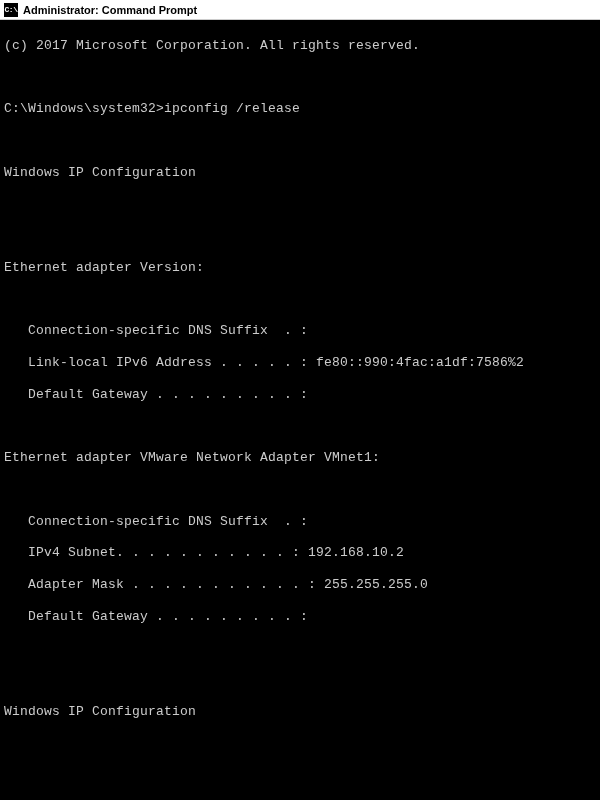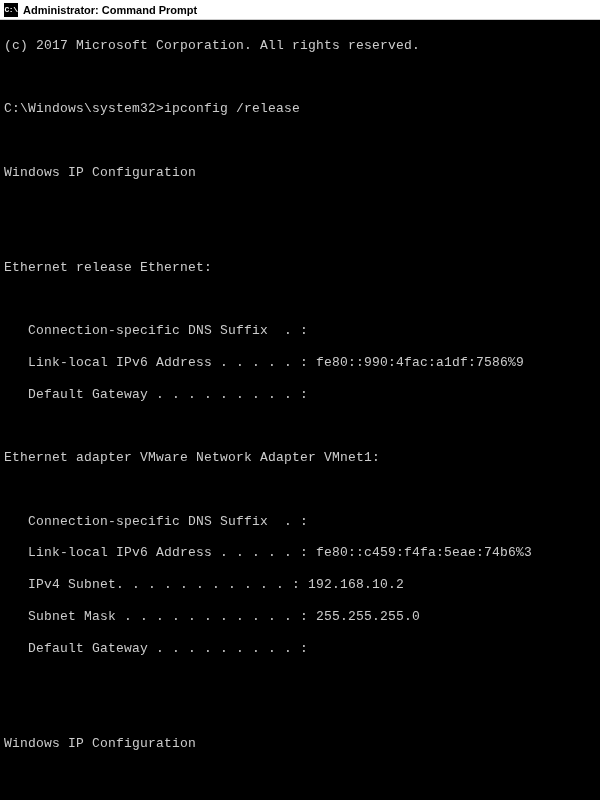--- a/index.html
+++ b/index.html
@@ -59,32 +59,31 @@
 </div>
 
 <div class="terminal">
 <div class="line">(c) 2017 Microsoft Corporation. All rights reserved.</div>
 <div class="line"> </div>
 <div class="line">C:\Windows\system32&gt;ipconfig /release</div>
 <div class="line"> </div>
 <div class="line">Windows IP Configuration</div>
 <div class="line"> </div>
 <div class="line"> </div>
-<div class="line">Ethernet release Ethernet:</div>
+<div class="line">Ethernet adapter Version:</div>
 <div class="line"> </div>
 <div class="line">   Connection-specific DNS Suffix  . :</div>
-<div class="line">   Link-local IPv6 Address . . . . . : fe80::990:4fac:a1df:7586%9</div>
+<div class="line">   Link-local IPv6 Address . . . . . : fe80::990:4fac:a1df:7586%2</div>
 <div class="line">   Default Gateway . . . . . . . . . :</div>
 <div class="line"> </div>
 <div class="line">Ethernet adapter VMware Network Adapter VMnet1:</div>
 <div class="line"> </div>
 <div class="line">   Connection-specific DNS Suffix  . :</div>
-<div class="line">   Link-local IPv6 Address . . . . . : fe80::c459:f4fa:5eae:74b6%3</div>
 <div class="line">   IPv4 Subnet. . . . . . . . . . . : 192.168.10.2</div>
-<div class="line">   Subnet Mask . . . . . . . . . . . : 255.255.255.0</div>
+<div class="line">   Adapter Mask . . . . . . . . . . . : 255.255.255.0</div>
 <div class="line">   Default Gateway . . . . . . . . . :</div>
 <div class="line"> </div>
 <div class="line"> </div>
 <div class="line">Windows IP Configuration</div>
 
 
 
 
 
 

